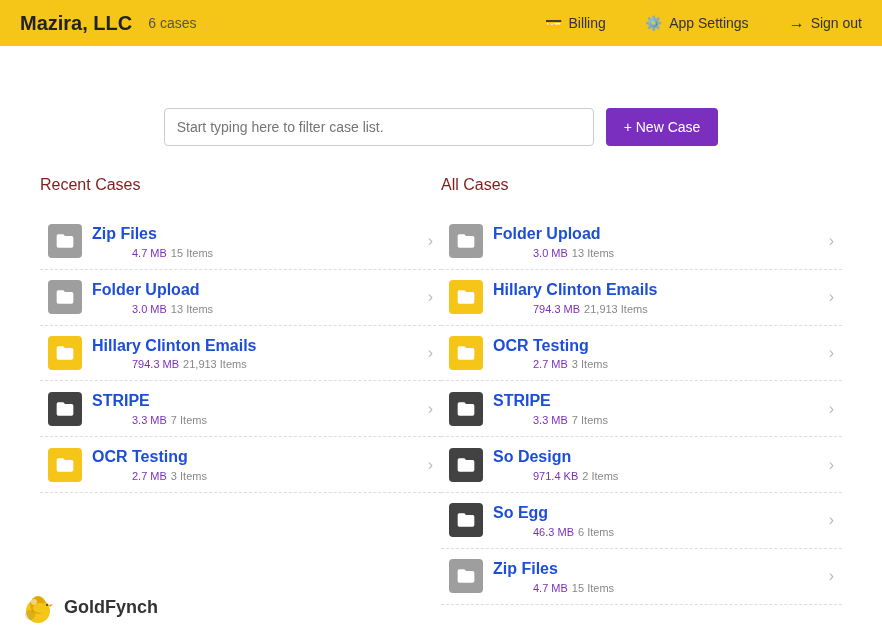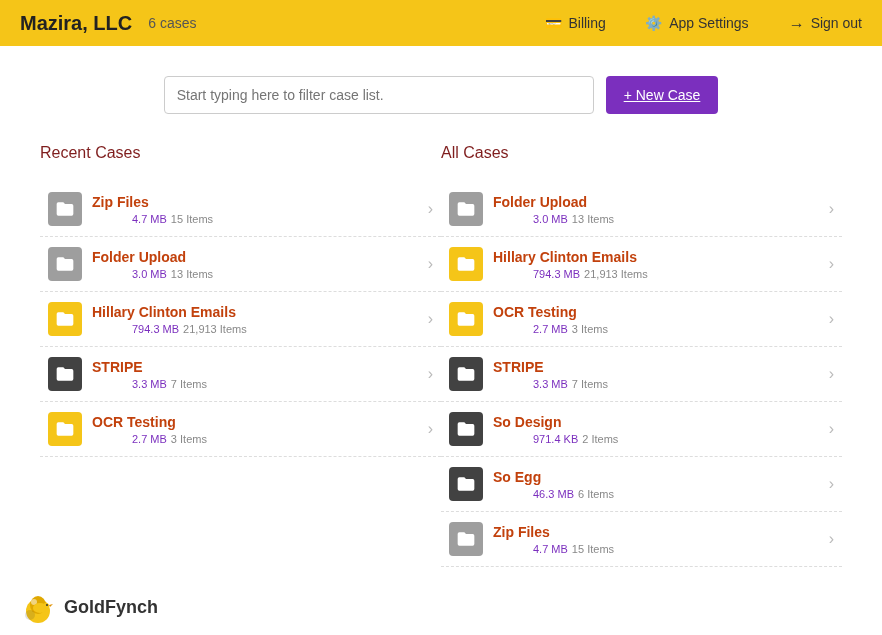--- a/index.html
+++ b/index.html
@@ -17,42 +17,41 @@
     .header-left { display: flex; align-items: center; gap: 16px; }
     .brand-name { font-size: 20px; font-weight: 700; color: #222; }
     .case-count { font-size: 14px; color: #555; }
     .header-right { display: flex; align-items: center; gap: 40px; }
     .header-nav-item { display: flex; align-items: center; gap: 6px; font-size: 14px; color: #333; cursor: pointer; text-decoration: none; }
 
     
     .main { background: #fff; min-height: 589px; padding: 30px 20px 20px; }
 
     
-    .search-bar-container { display: flex; justify-content: center; gap: 12px; margin-bottom: 30px; }
+    .search-bar-container { display: flex; justify-content: center; gap: 12px; margin-bottom: 30px; margin-top: 32px; }
     .search-input {
       width: 430px;
       height: 38px;
       border: 1px solid #ccc;
       border-radius: 4px;
       padding: 0 12px;
       font-size: 14px;
       color: #999;
       outline: none;
     }
     .new-case-btn {
       background: #7B2FBE;
       color: #fff;
       border: none;
       border-radius: 4px;
       padding: 0 18px;
       height: 38px;
       font-size: 14px;
       cursor: pointer;
       white-space: nowrap;
-      text-decoration: underline;
     }
 
     
     .columns { display: flex; gap: 0; padding: 0 20px; }
     .column { flex: 1; }
     .column-header {
       font-size: 16px;
       font-weight: 500;
       color: #7f1d1d;
       margin-bottom: 14px;
@@ -78,21 +77,21 @@
       align-items: center;
       justify-content: center;
       flex-shrink: 0;
     }
     .case-icon.gray { background: #9e9e9e; }
     .case-icon.yellow { background: #F5C518; }
     .case-icon.dark { background: #424242; }
     .case-icon svg { width: 20px; height: 20px; fill: #fff; }
 
     .case-info { flex: 1; }
-    .case-name { font-size: 14px; font-weight: 600; color: #c2410c; line-height: 1.3; }
+    .case-name { font-size: 16px; font-weight: 600; color: #1d4ed8; line-height: 1.3; }
     .case-meta { font-size: 11px; margin-top: 2px; margin-left: 40px; }
     .case-size { color: #7B2FBE; }
     .case-items-count { color: #888; margin-left: 4px; }
 
     .case-chevron {
       color: #bbb;
       font-size: 16px;
       flex-shrink: 0;
     }
 

